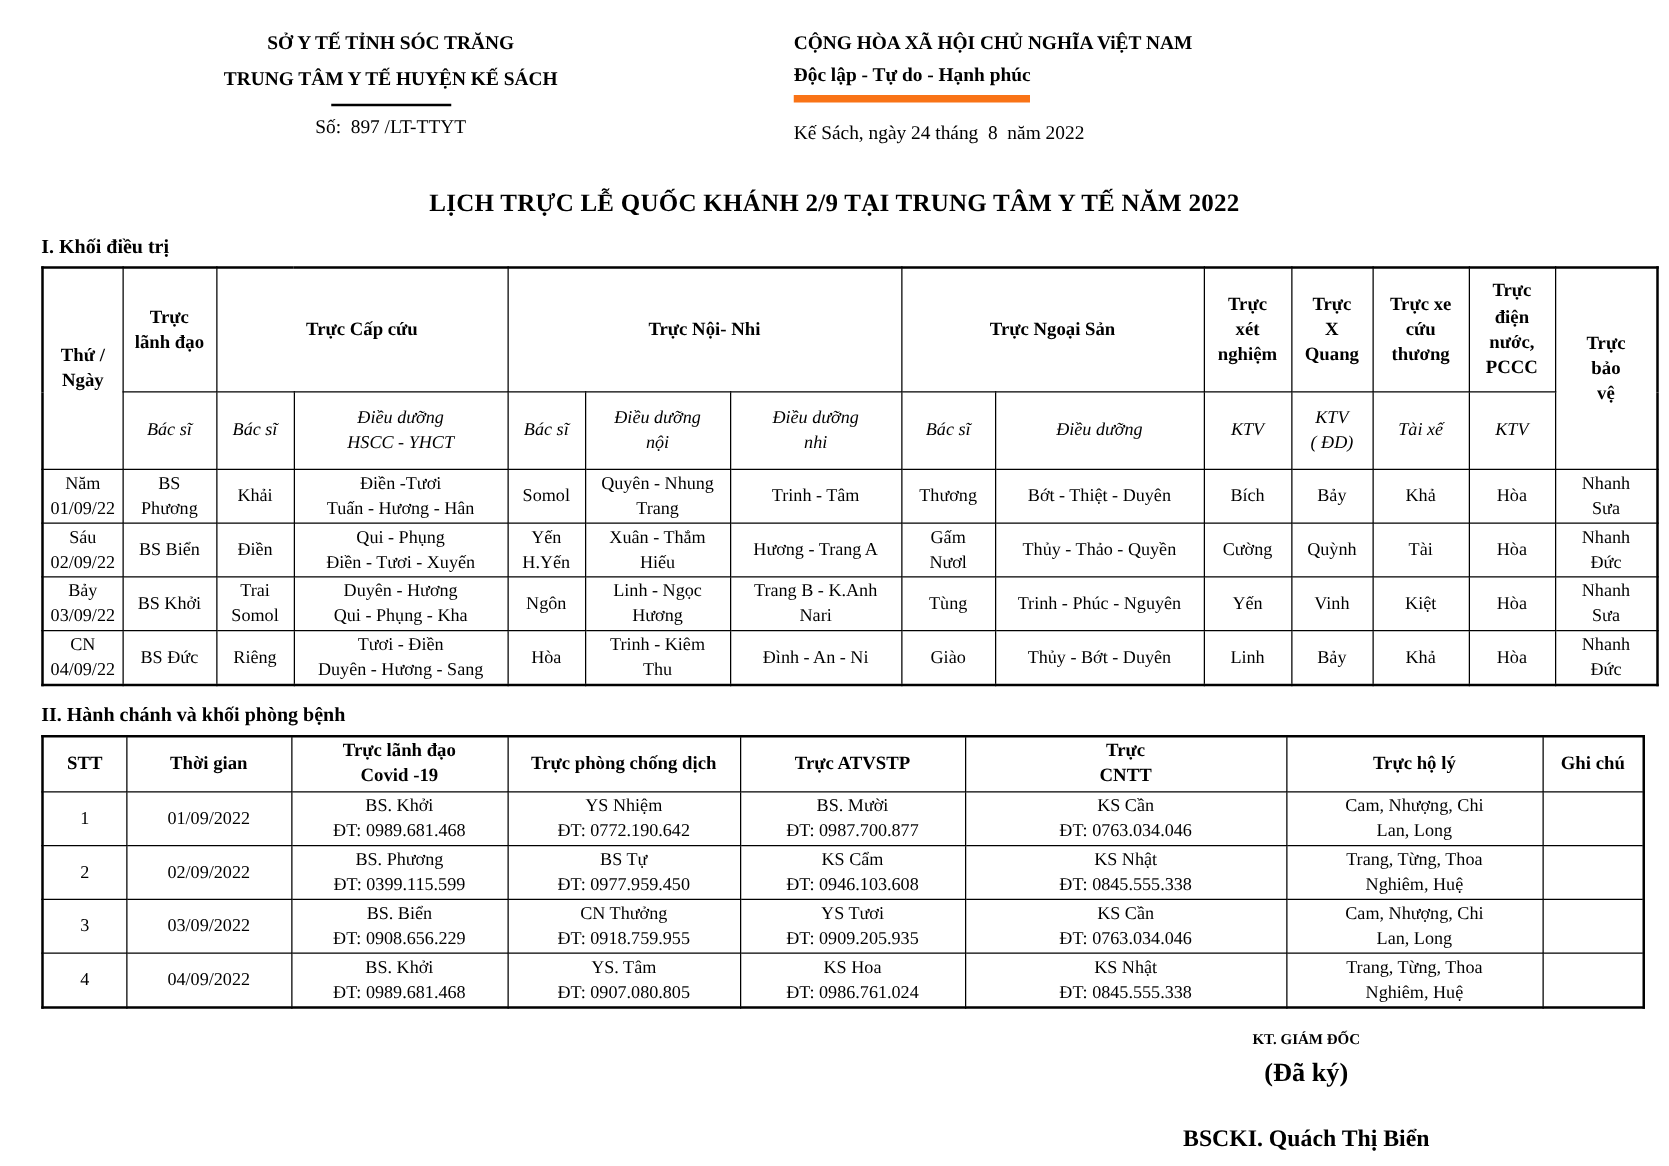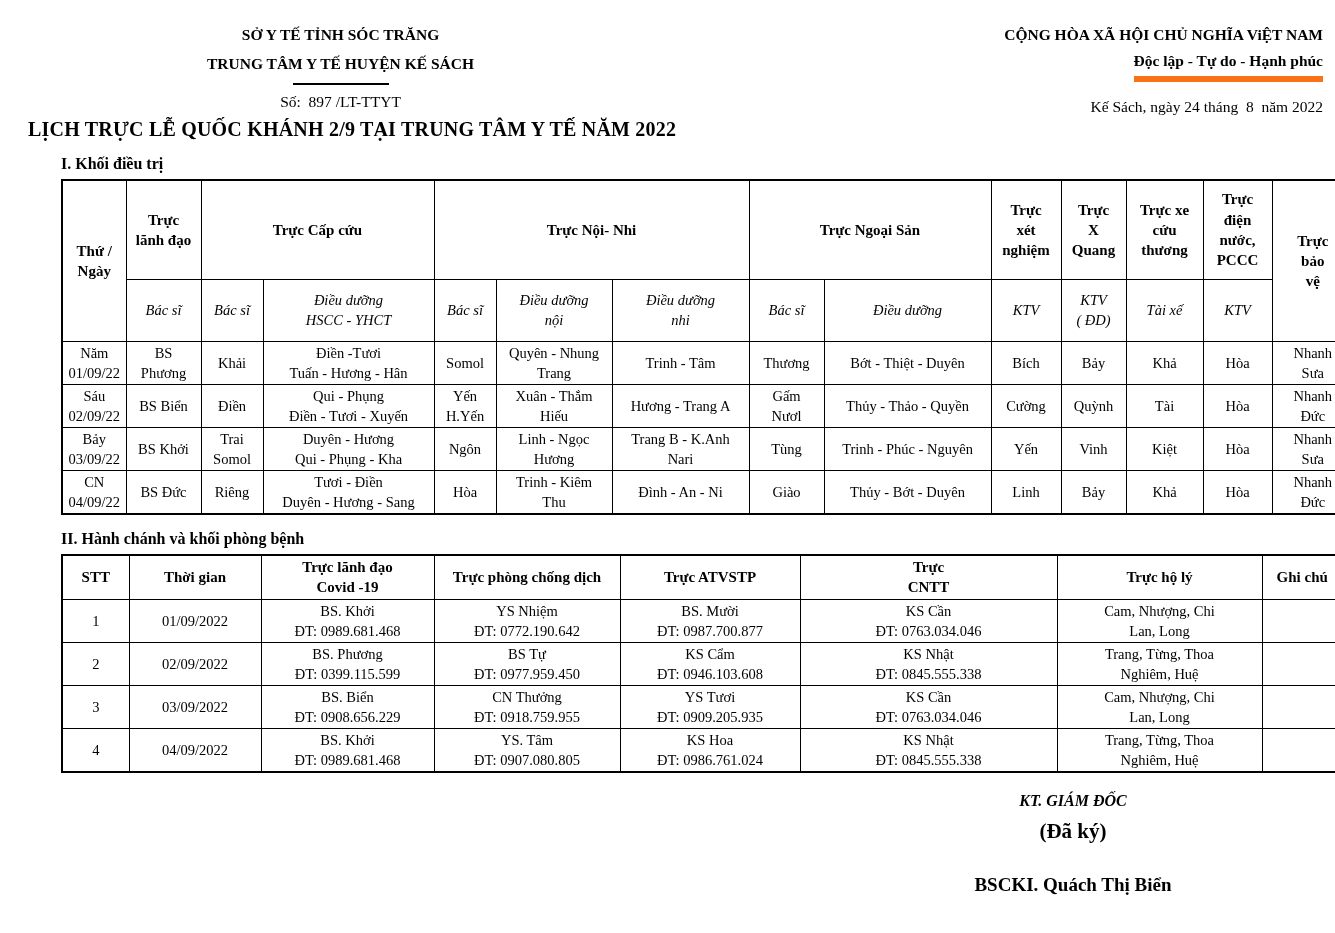--- a/index.html
+++ b/index.html
@@ -4,36 +4,36 @@
 <style>
   * { box-sizing: border-box; margin: 0; padding: 0; }
   html, body { background: #ffffff; }
   body {
     width: 1335px; height: 933px;
     font-family: "Liberation Serif", "DejaVu Serif", serif;
     color: #000;
     position: relative;
     overflow: hidden;
   }
-  .page { width: 1335px; height: 933px; padding-top: 20px; padding-left: 28px; }
+  .page { width: 1335px; height: 933px; padding-top: 20px; }
 
   
   .letterhead { display: flex; width: 100%; }
   .lh-left  { width: 625px; text-align: center; }
-  .lh-right { width: 660px; text-align: right; margin-left: 10px; }
+  .lh-right { width: 660px; text-align: left; margin-left: 10px; }
   .lh-bold  { font-weight: bold; font-size: 15.5px; line-height: 1.9; white-space: pre-wrap; }
   .lh-rule  { width: 96px; border-bottom: 2px solid #000; margin: 4px auto 8px auto; }
   .lh-num   { font-size: 15.5px; white-space: pre-wrap; margin-top: 8px; text-align: center; }
   .motto    { display: inline-block; font-weight: bold; font-size: 15.5px;
               border-bottom: 6px solid #f97316; padding-bottom: 3px; line-height: 1.5; }
   .lh-date  { font-size: 15.5px; white-space: pre-wrap; margin-top: 16px; }
 
   .doc-title {
-    font-weight: bold; font-size: 20px;
-    margin-top: 2px; letter-spacing: 0.2px;
+    text-align: center; font-weight: bold; font-size: 20px;
+    margin-top: 36px; letter-spacing: 0.2px;
   }
 
   .section-heading {
     font-weight: bold; font-size: 16px;
     margin: 14px 0 6px 33px;
   }
   .section-heading.second { margin-top: 15px; }
 
   table {
     border-collapse: collapse;
@@ -59,21 +59,21 @@
   #table1 tr.data td { height: 41px; }
 
   #table2 { width: 1281px; }
   #table2 tr.hdr th { height: 42px; }
   #table2 tr.data td { height: 41px; }
 
   .signature {
     width: 430px; margin-left: 830px; margin-top: 14px;
     text-align: center; font-weight: bold;
   }
-  .sig-line { font-size: 16px; line-height: 1.7; font-style: italic; }
+  .sig-line { font-size: 12px; line-height: 1.7; }
   .sig-signed { font-size: 21px; line-height: 1.7; }
   .sig-name { font-size: 19px; margin-top: 24px; }
 </style>
 </head>
 <body>
 
 <div class="page">
 
   <div class="letterhead">
     <div class="lh-left">

